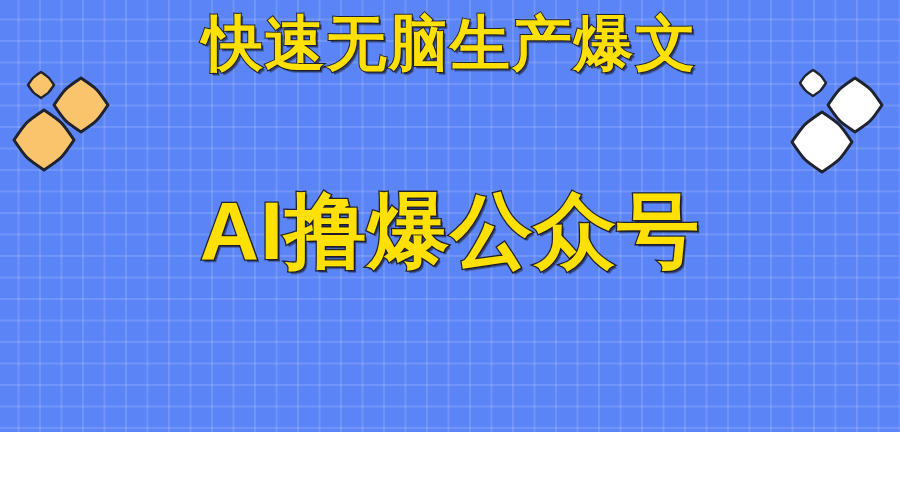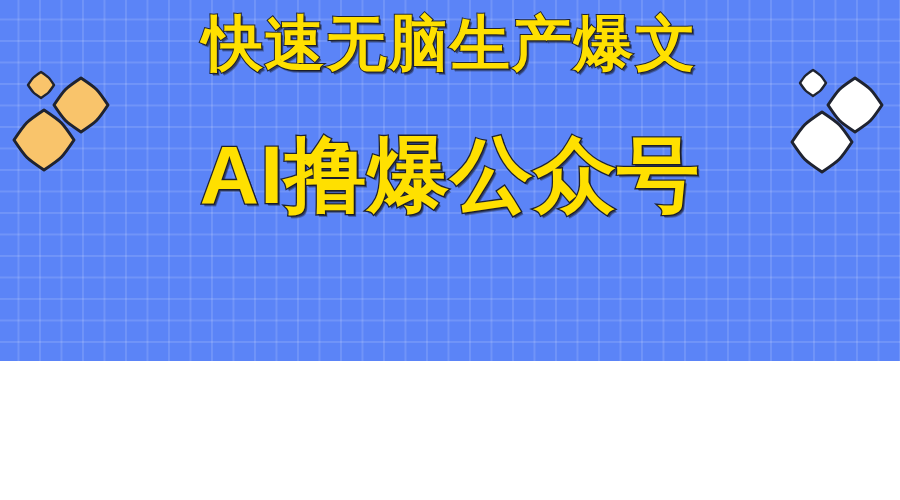--- a/index.html
+++ b/index.html
@@ -8,21 +8,21 @@
     padding: 0;
     background: #ffffff;
   }
   body {
     font-family: "Liberation Sans", "DejaVu Sans", sans-serif;
   }
 
   .poster {
     position: relative;
     width: 900px;
-    height: 361px;
+    height: 432px;
     overflow: hidden;
     background-color: #5b84f7;
     background-image:
       linear-gradient(to right, rgba(255,255,255,0.13) 1.5px, transparent 1.5px),
       linear-gradient(to bottom, rgba(255,255,255,0.13) 1.5px, transparent 1.5px);
     background-size: 21.5px 21.5px;
     background-position: -4px -3px;
   }
 
   
@@ -59,21 +59,21 @@
   }
 
   .line-1 {
     margin-top: 14px;
     font-size: 60px;
     letter-spacing: 0.03em;
     -webkit-text-stroke: 2px #1f2330;
   }
 
   .line-2 {
-    margin-top: 60px;
+    margin-top: 116px;
     font-size: 82px;
     letter-spacing: 0.015em;
     -webkit-text-stroke: 2.6px #1f2330;
   }
 
   .line-3 {
     margin-top: 86px;
     font-size: 58px;
     letter-spacing: 0.01em;
     -webkit-text-stroke: 2px #1f2330;

